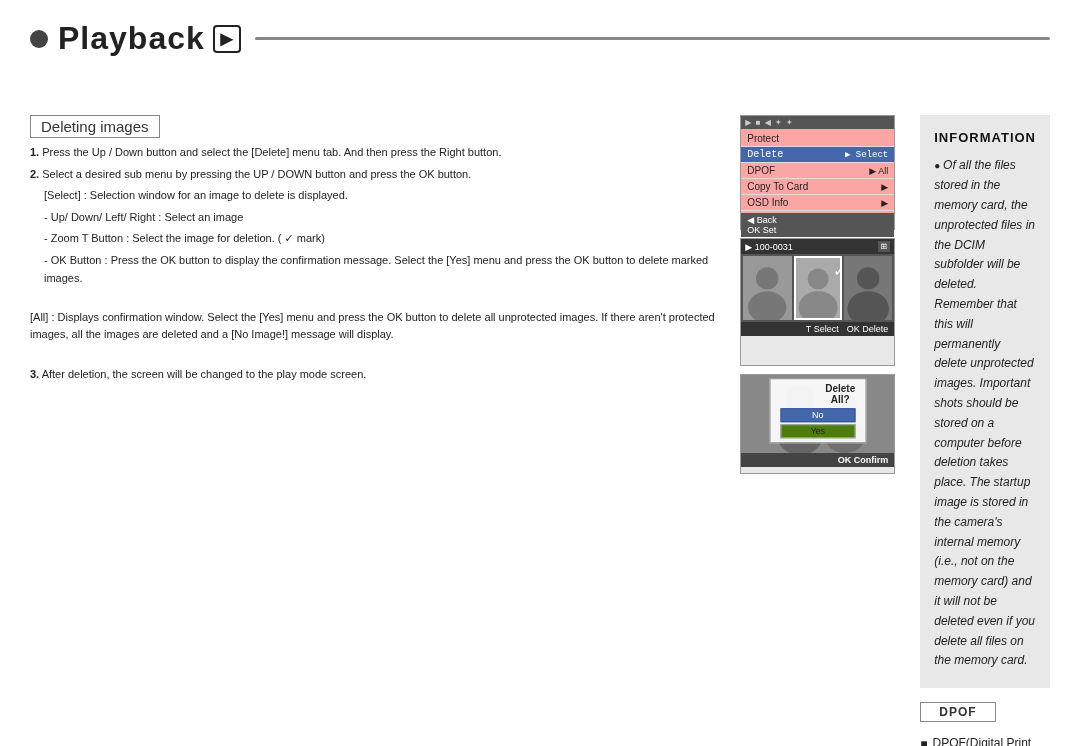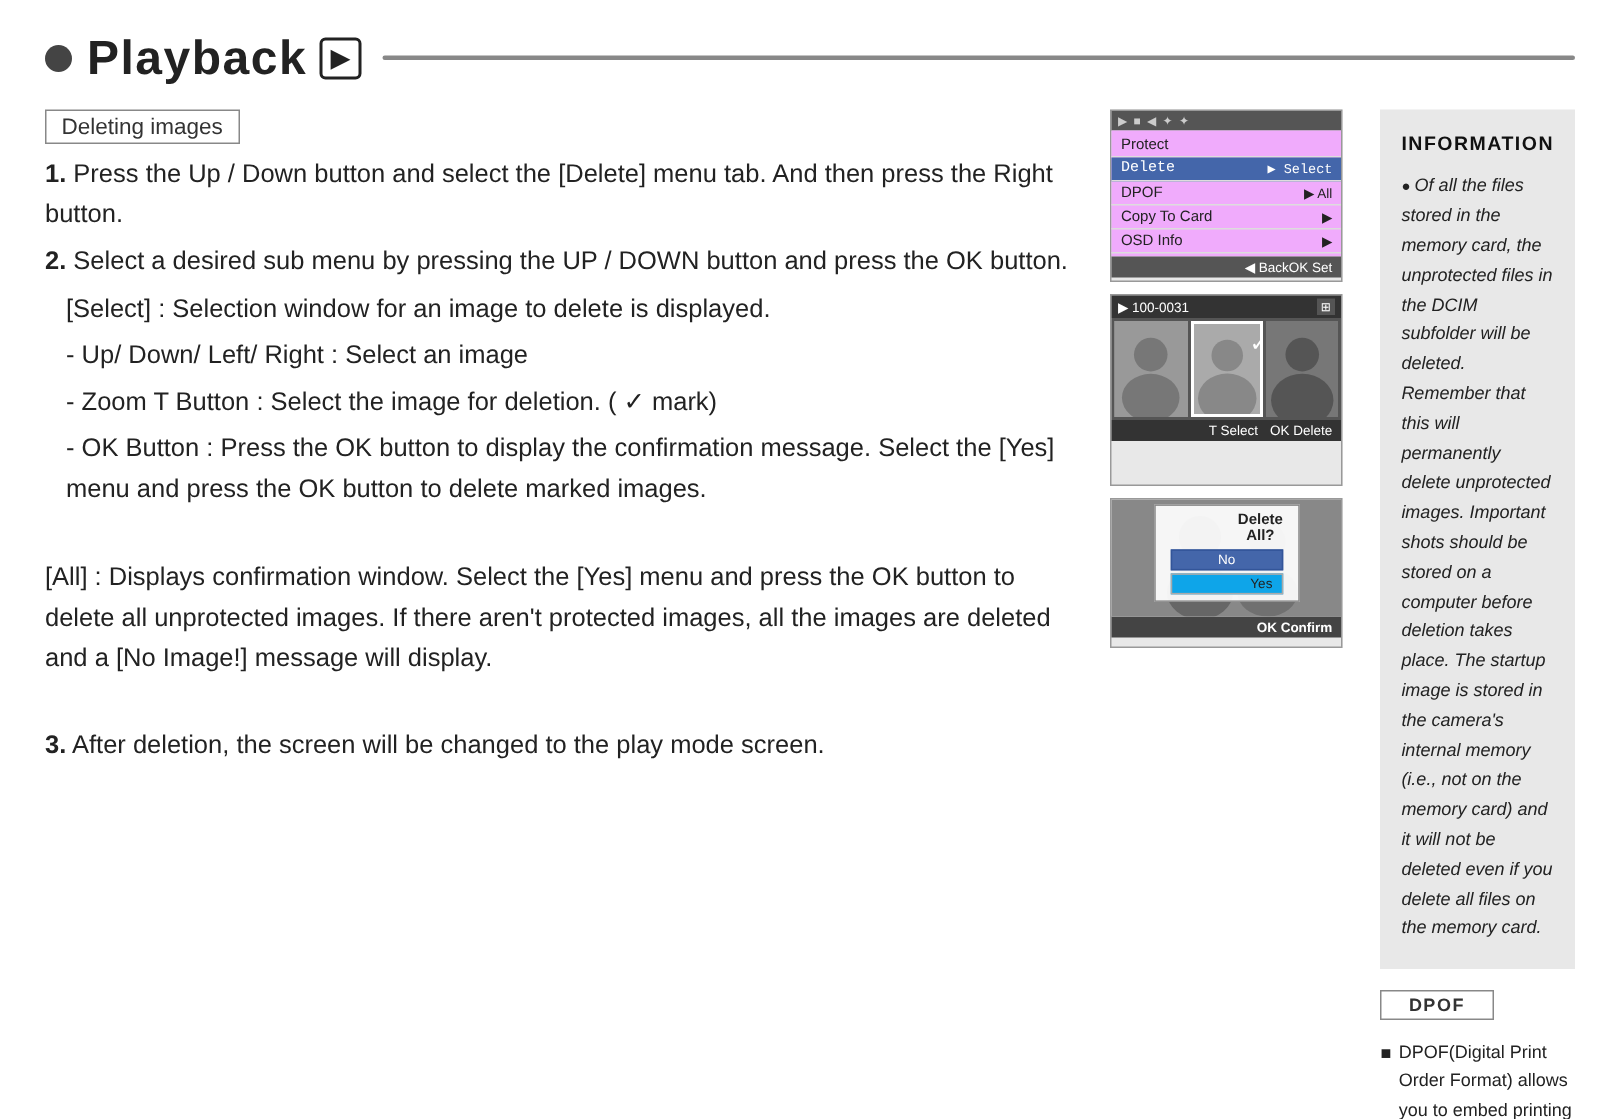--- a/index.html
+++ b/index.html
@@ -12,20 +12,21 @@
       color: #222;
       overflow: hidden;
     }
 
     .page {
       width: 1080px;
       height: 746px;
       padding: 20px 30px 20px 30px;
       display: flex;
       flex-direction: column;
+      gap: 42px;
     }
 
     
     .header {
       display: flex;
       align-items: center;
       margin-bottom: 16px;
     }
     .header-bullet {
       width: 18px;
@@ -65,21 +66,21 @@
     .section-label {
       display: inline-block;
       border: 1px solid #888;
       padding: 2px 10px;
       font-size: 15px;
       color: #333;
       margin-bottom: 6px;
     }
 
     .steps-text {
-      font-size: 17px;
+      font-size: 11px;
       line-height: 1.6;
       color: #222;
     }
 
     .steps-text p {
       margin-bottom: 4px;
     }
 
     .indent {
       padding-left: 14px;
@@ -132,21 +133,22 @@
     }
     .menu-row .arrow {
       font-size: 9px;
     }
     .menu-footer {
       background: #555;
       color: #fff;
       font-size: 9px;
       padding: 2px 6px;
       display: flex;
-      justify-content: flex-end;
+      justify-content: flex-start;
+      flex-direction: column;
     }
 
     
     .img-grid-header {
       background: #333;
       color: #fff;
       font-size: 9px;
       padding: 2px 4px;
       display: flex;
       justify-content: space-between;
@@ -280,21 +282,21 @@
           <p><br><strong>3.</strong> After deletion, the screen will be changed to the play mode screen.</p>
         </div>
       </div>
 
       <div class="screens-block">
 
         <div class="cam-screen cam-screen-1">
           <div class="menu-header">
             <span style="font-size:8px; letter-spacing:1px; color:#ccc;">▶ ■ ◀ ✦ ✦</span>
           </div>
-          <div style="background:#f0abfc; padding:2px 0;">
+          <div style="background:#fca5a5; padding:2px 0;">
             <div class="menu-row">
               <span>Protect</span>
                 <span></span>
             </div>
             <div class="menu-row highlighted">
               <span>Delete</span>
                 <span class="arrow">▶ Select</span>
             </div>
             <div class="menu-row">
               <span>DPOF</span>
@@ -356,21 +358,21 @@
               <rect width="155" height="78" fill="#888"></rect>
               <circle cx="60" cy="25" r="14" fill="#666"></circle>
               <ellipse cx="60" cy="62" rx="22" ry="18" fill="#666"></ellipse>
               <circle cx="105" cy="28" r="12" fill="#707070"></circle>
               <ellipse cx="105" cy="62" rx="20" ry="16" fill="#707070"></ellipse>
             </svg>
 
             <div style="position:absolute; top:50%; left:50%; transform:translate(-50%,-55%); background:rgba(255,255,255,0.92); border:1px solid #888; padding:4px 10px; font-size:10px; text-align:center; min-width:60px;">
               <div style="font-weight:bold; font-size:10px; margin-bottom:3px;margin-left:45px;">Delete All?</div>
               <div style="background:#4466aa; color:#fff; font-size:9px; padding:1px 6px; margin-bottom:2px; border:1px solid #335599;">No</div>
-              <div style="background:#0ea5e9; color:#222; font-size:9px; padding:1px 6px; border:1px solid #aaa;text-align:right;">Yes</div>
+              <div style="background:#4d7c0f; color:#222; font-size:9px; padding:1px 6px; border:1px solid #aaa;">Yes</div>
             </div>
           </div>
           <div style="background:#444; color:#fff; font-size:9px; padding:2px 6px; display:flex; justify-content:flex-end;font-weight:bold;">
             <span>OK Confirm</span>
           </div>
         </div>
 
       </div>
     </div>
 

